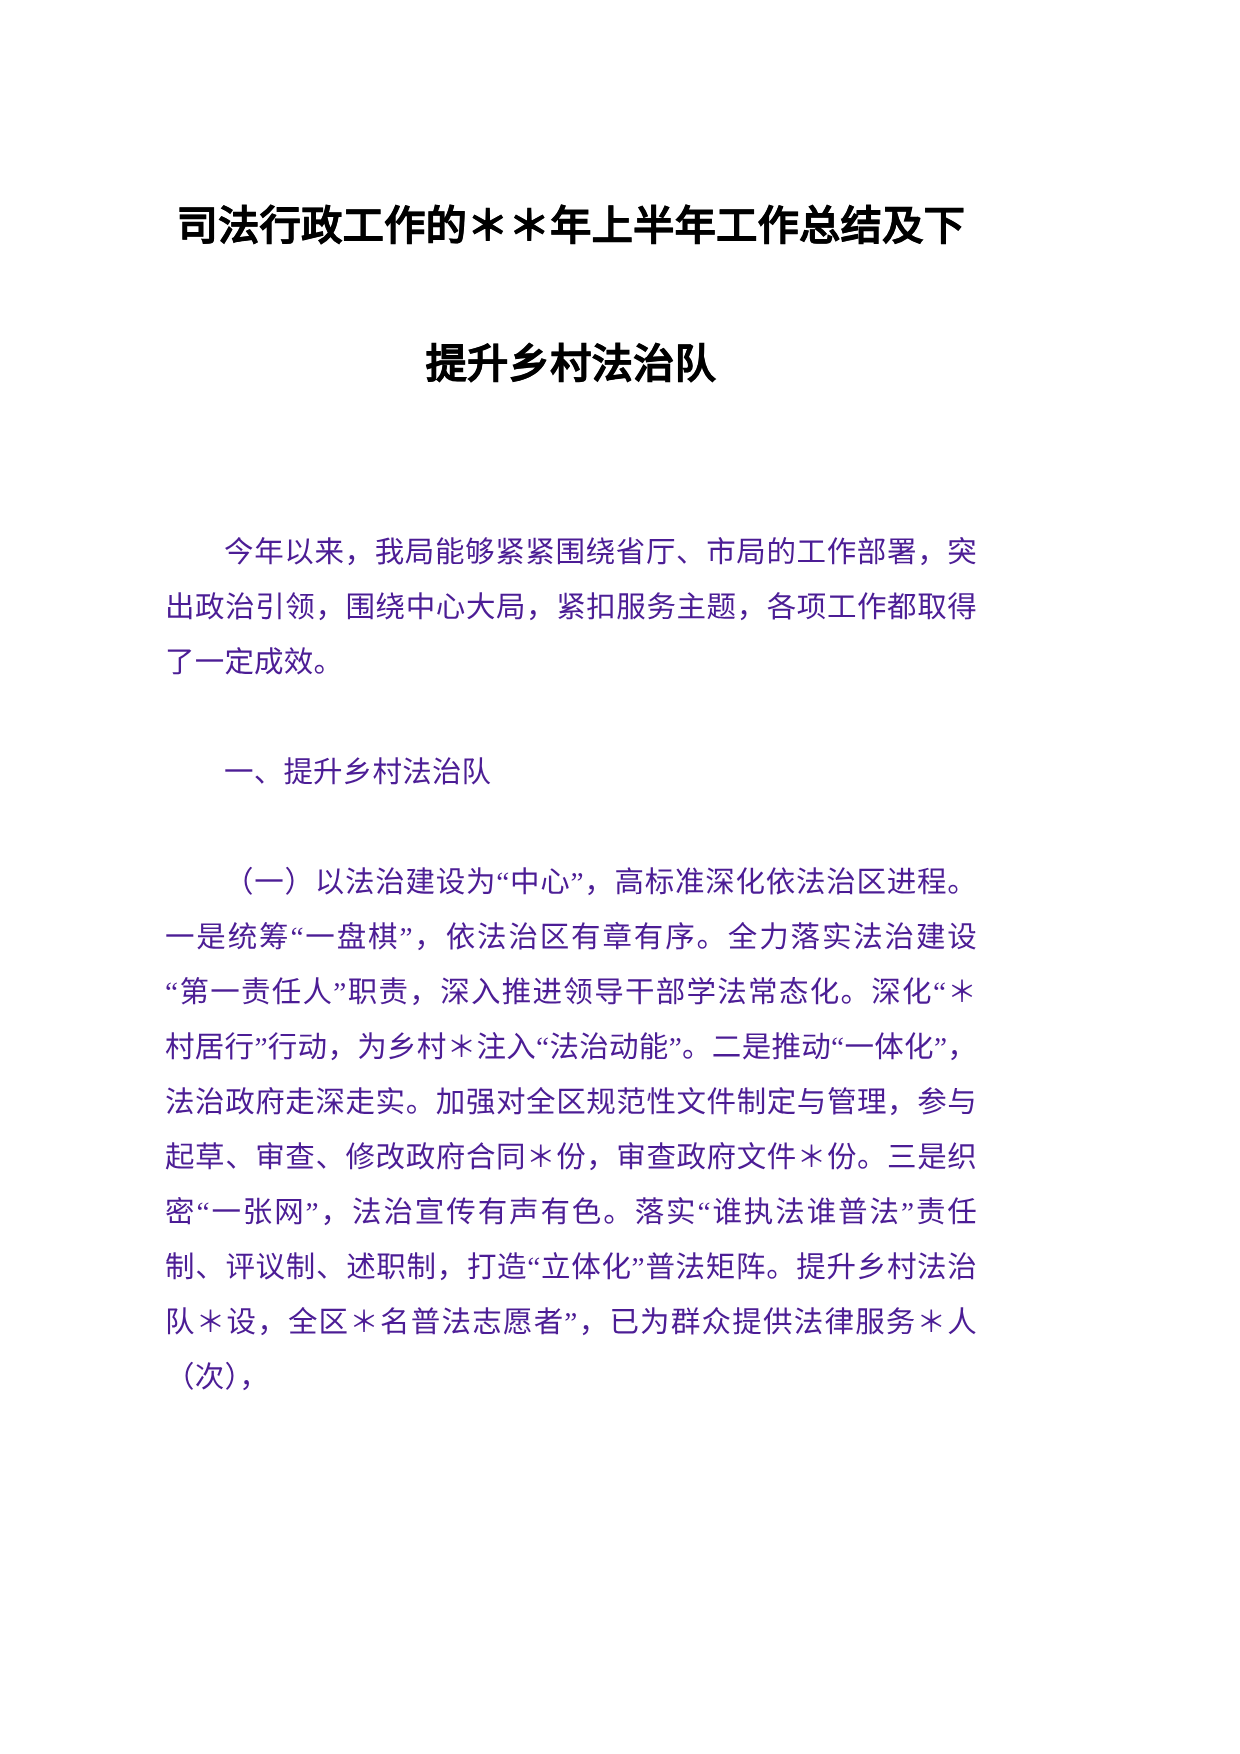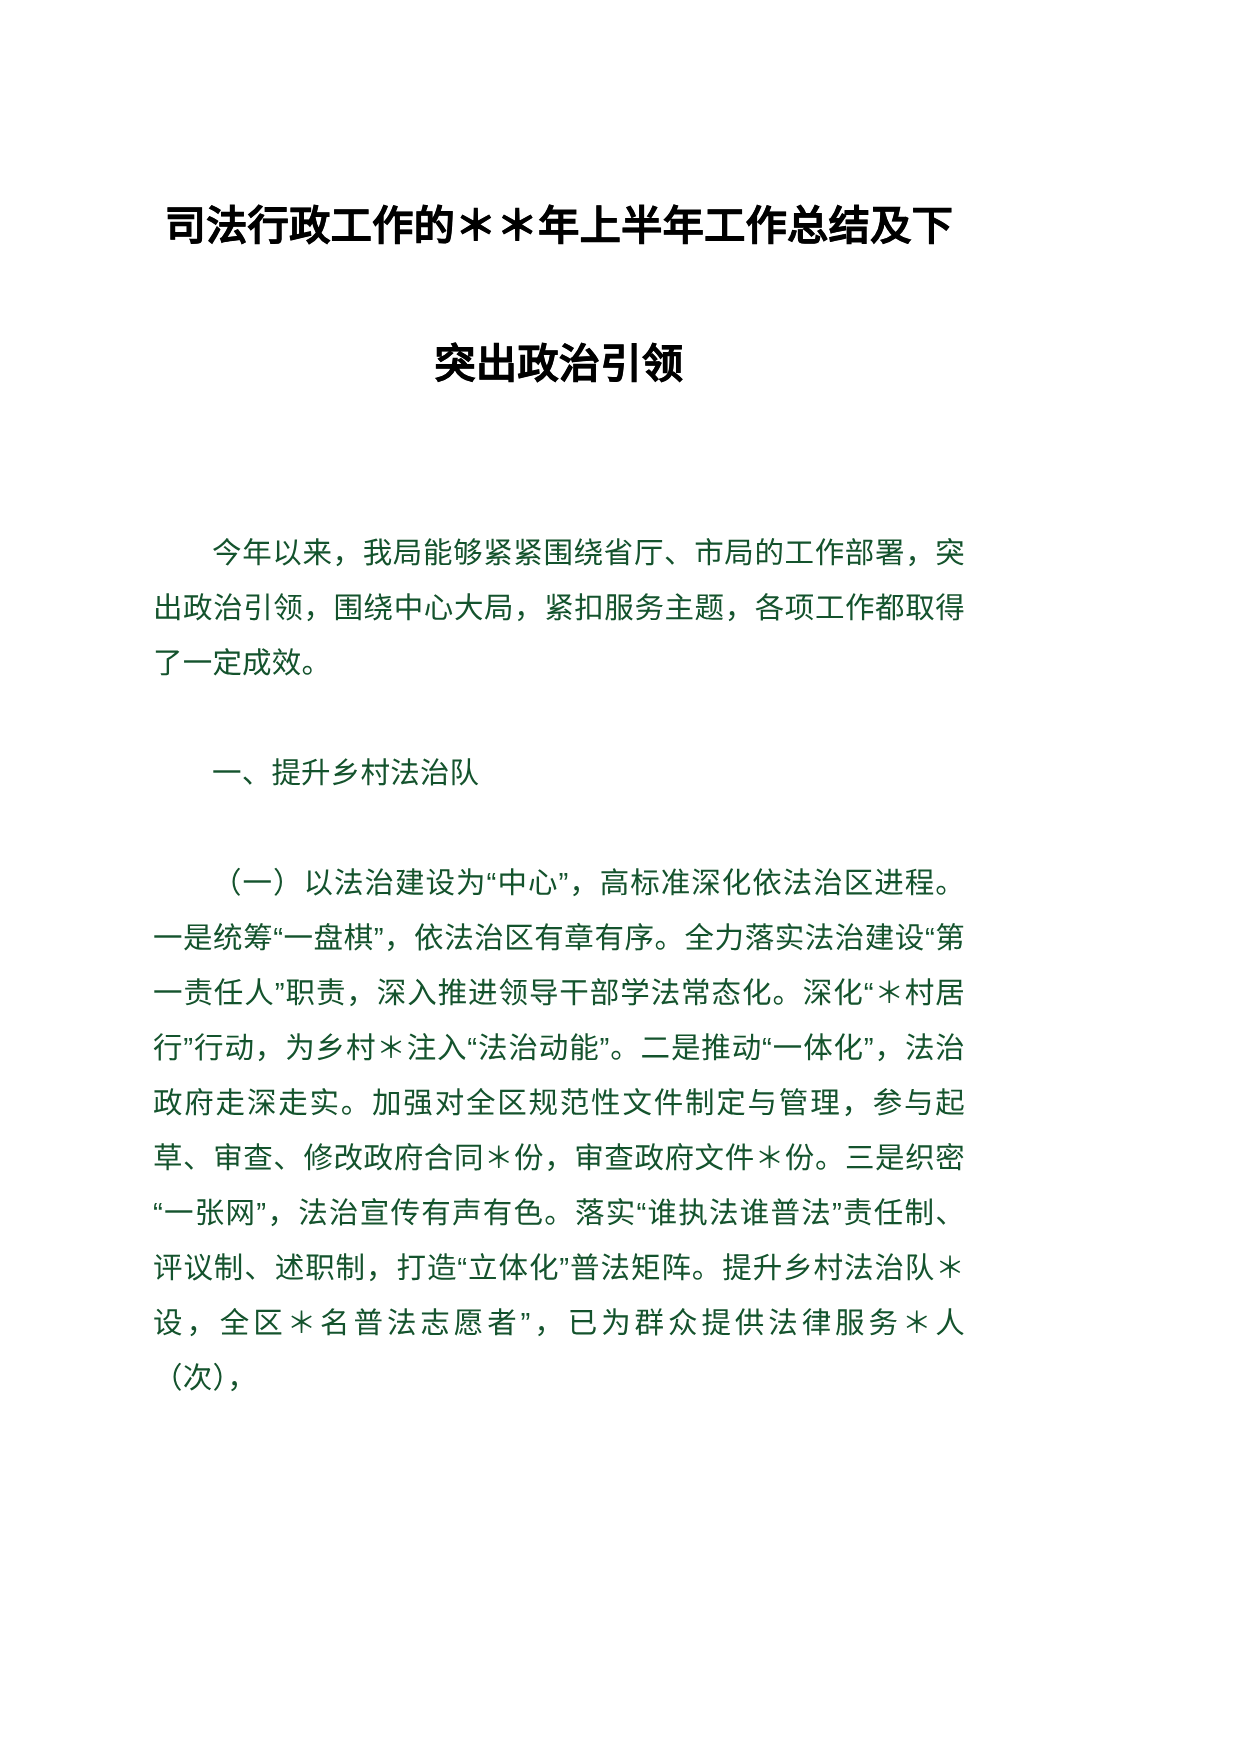--- a/index.html
+++ b/index.html
@@ -17,24 +17,25 @@
     background: #ffffff;
     overflow: hidden;
     box-sizing: border-box;
     font-family: "Liberation Sans", "DejaVu Sans", sans-serif;
     color: #0b0b0b;
     -webkit-font-smoothing: antialiased;
   }
 
   .content {
     position: absolute;
-    left: 153px;
+    left: 165px;
     top: 0;
     width: 812px;
     height: 1754px;
+    font-family: Liberation Serif, serif;
   }
 
   
   .doc-title {
     margin: 0;
     padding: 0;
     font-size: 41px;
     font-weight: 700;
     line-height: 138px;
     text-align: center;
@@ -56,21 +57,21 @@
   .gap-after-title { height: 92px; }
 
   p.body {
     margin: 0;
     padding: 0;
     font-size: 29.5px;
     line-height: 55px;
     text-align: justify;
     text-justify: inter-ideograph;
     text-indent: 59px;
-    color: #14532d;
+    color: #4c1d95;
     word-break: break-all;
     letter-spacing: 0.2px;
   }
 
   p.body.section-heading {
     margin-top: 55px;
   }
 
   p.body.sub-para {
     margin-top: 55px;
@@ -83,21 +84,21 @@
 
 </style>
 </head>
 <body>
 
 <div class="page">
   <div class="content">
 
     <h1 class="doc-title">
       <span class="title-line-1">司法行政工作的＊＊年上半年工作总结及下</span>
-      <span class="title-line-2">突出政治引领</span>
+      <span class="title-line-2">提升乡村法治队</span>
     </h1>
 
     <div class="gap-after-title"></div>
 
     <p class="body">今年以来，我局能够紧紧围绕省厅、市局的工作部署，突出政治引领，围绕中心大局，紧扣服务主题，各项工作都取得了一定成效。</p>
 
     <p class="body section-heading">一、提升乡村法治队</p>
 
     <p class="body sub-para clipped">（一）以法治建设为“中心”，高标准深化依法治区进程。一是统筹“一盘棋”，依法治区有章有序。全力落实法治建设“第一责任人”职责，深入推进领导干部学法常态化。深化“＊村居行”行动，为乡村＊注入“法治动能”。二是推动“一体化”，法治政府走深走实。加强对全区规范性文件制定与管理，参与起草、审查、修改政府合同＊份，审查政府文件＊份。三是织密“一张网”，法治宣传有声有色。落实“谁执法谁普法”责任制、评议制、述职制，打造“立体化”普法矩阵。提升乡村法治队＊设，全区＊名普法志愿者”，已为群众提供法律服务＊人（次），</p>
 

